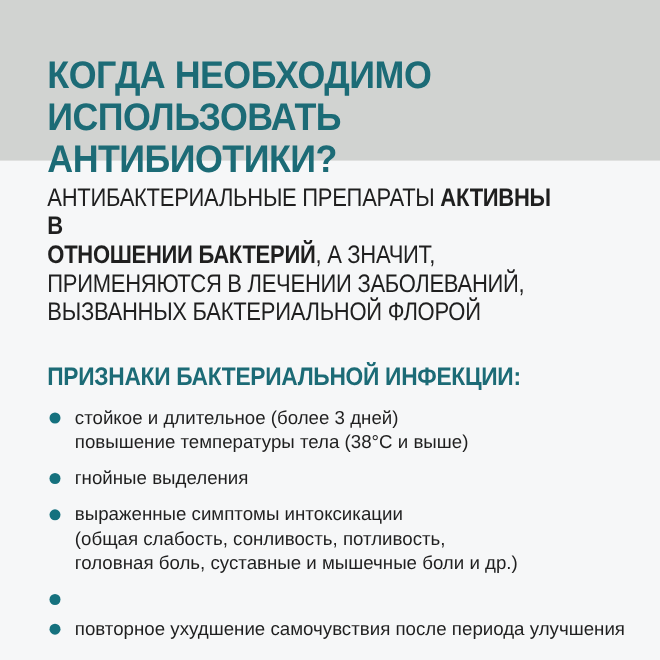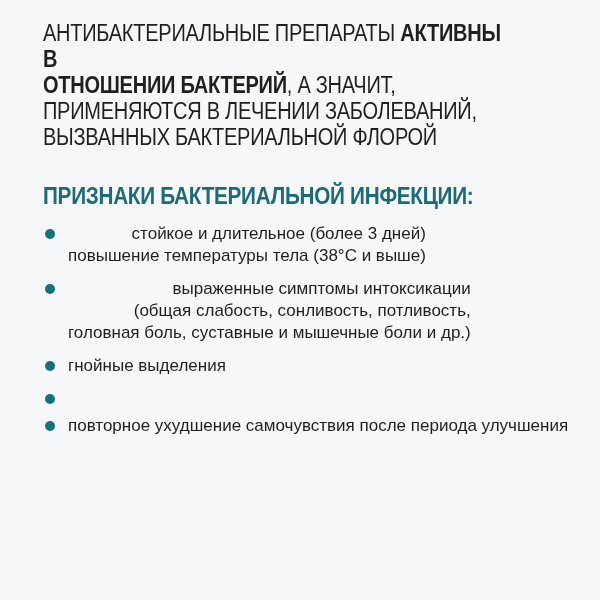--- a/index.html
+++ b/index.html
@@ -63,64 +63,67 @@
   .bullet-list{
     list-style:none;
     margin-top:14px;
   }
   .bullet-item{
     display:flex;
     align-items:flex-start;
     margin-bottom:11px;
     font-size:17px;
     line-height:22px;
-    text-align:right;
   }
   .dot{
     flex:none;
     width:10px;
     height:10px;
     border-radius:50%;
     background:var(--bullet-dot);
     margin:6px 13px 0 2px;
   }
   .bullet-text{white-space:pre-line;}
 </style>
 </head>
 <body>
 
 <div class="card">
 
+  <div class="header">
+    <h1 class="title">КОГДА НЕОБХОДИМО
+ИСПОЛЬЗОВАТЬ АНТИБИОТИКИ?</h1>
+  </div>
 
   <div class="main">
 
     <div class="intro">
       <div><span>АНТИБАКТЕРИАЛЬНЫЕ ПРЕПАРАТЫ </span><span class="b">АКТИВНЫ В</span></div>
       <div><span class="b">ОТНОШЕНИИ БАКТЕРИЙ</span><span>, А ЗНАЧИТ,</span></div>
       <div>ПРИМЕНЯЮТСЯ В ЛЕЧЕНИИ ЗАБОЛЕВАНИЙ,</div>
       <div>ВЫЗВАННЫХ БАКТЕРИАЛЬНОЙ ФЛОРОЙ</div>
     </div>
 
     <h2 class="section-heading">ПРИЗНАКИ БАКТЕРИАЛЬНОЙ ИНФЕКЦИИ:</h2>
 
     <ul class="bullet-list">
       <li class="bullet-item">
         <span class="dot"></span>
         <span class="bullet-text">стойкое и длительное (более 3 дней)
 повышение температуры тела (38°C и выше)</span>
       </li>
       <li class="bullet-item">
         <span class="dot"></span>
+        <span class="bullet-text">гнойные выделения</span>
+      </li>
+      <li class="bullet-item">
+        <span class="dot"></span>
         <span class="bullet-text">выраженные симптомы интоксикации
 (общая слабость, сонливость, потливость,
 головная боль, суставные и мышечные боли и др.)</span>
-      </li>
-      <li class="bullet-item">
-        <span class="dot"></span>
-        <span class="bullet-text">гнойные выделения</span>
       </li>
       <li class="bullet-item">
         <span class="dot"></span>
       </li>
       <li class="bullet-item">
         <span class="dot"></span>
         <span class="bullet-text">повторное ухудшение самочувствия после периода улучшения</span>
       </li>
     </ul>
 

